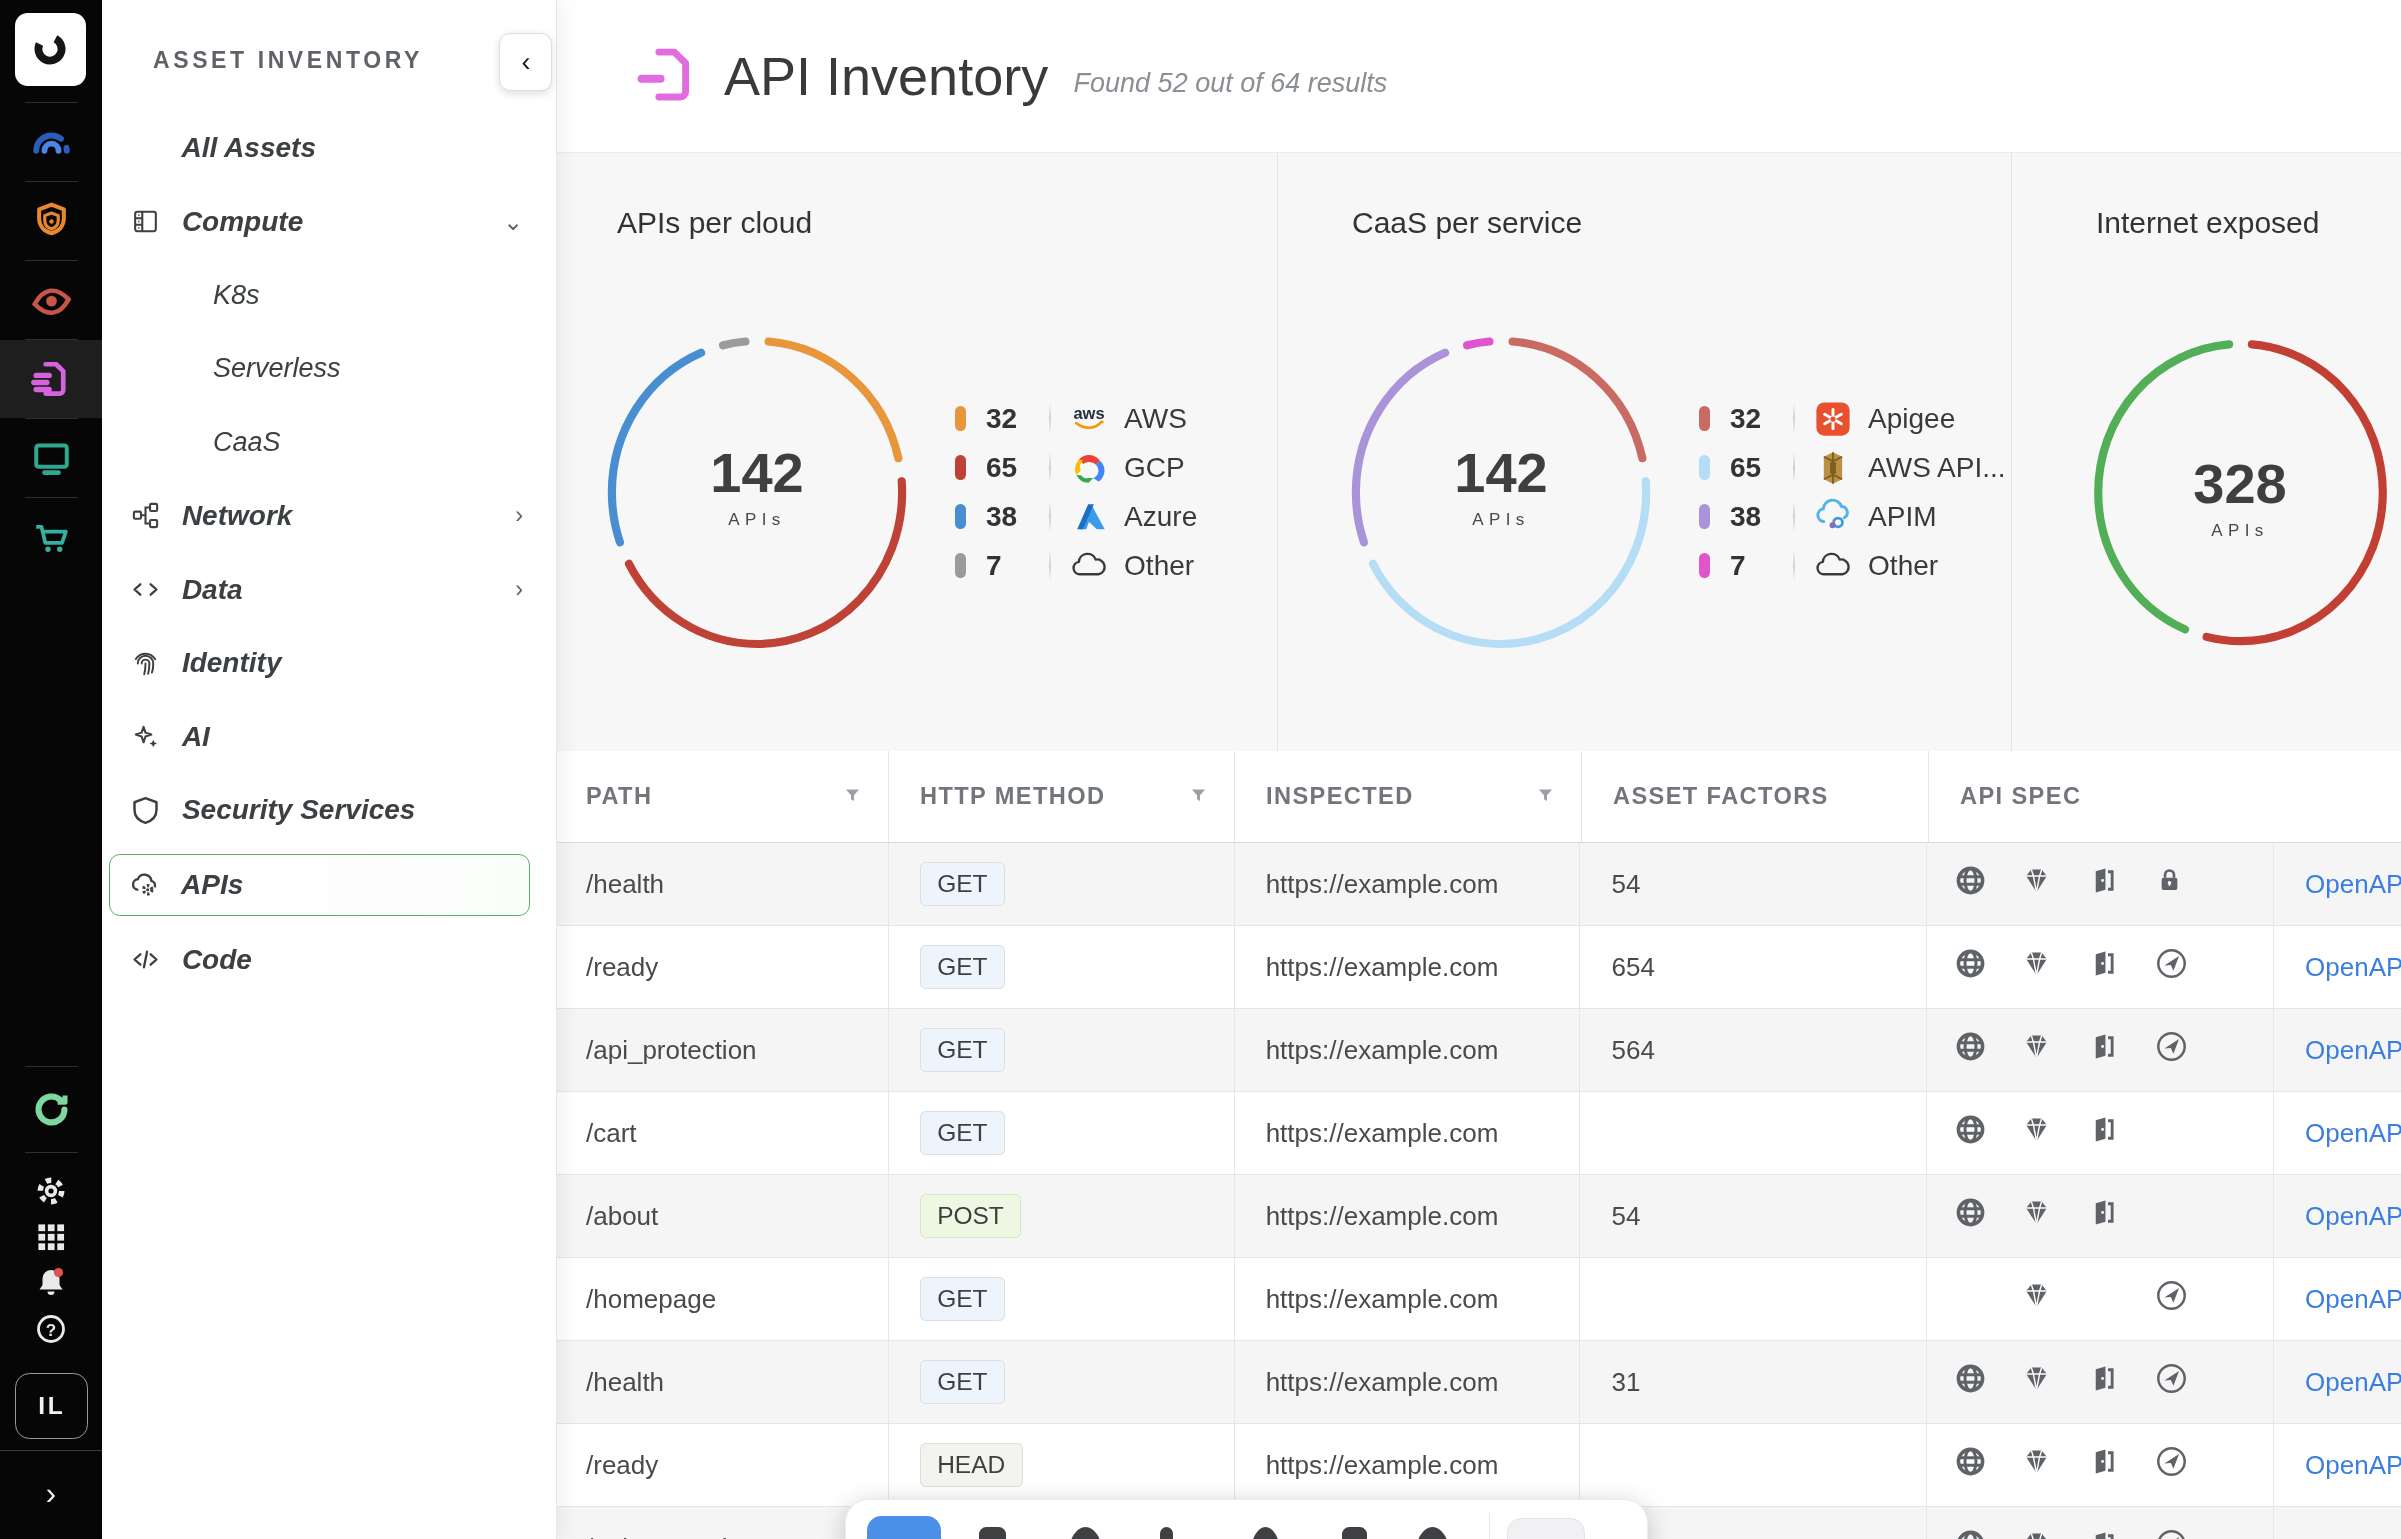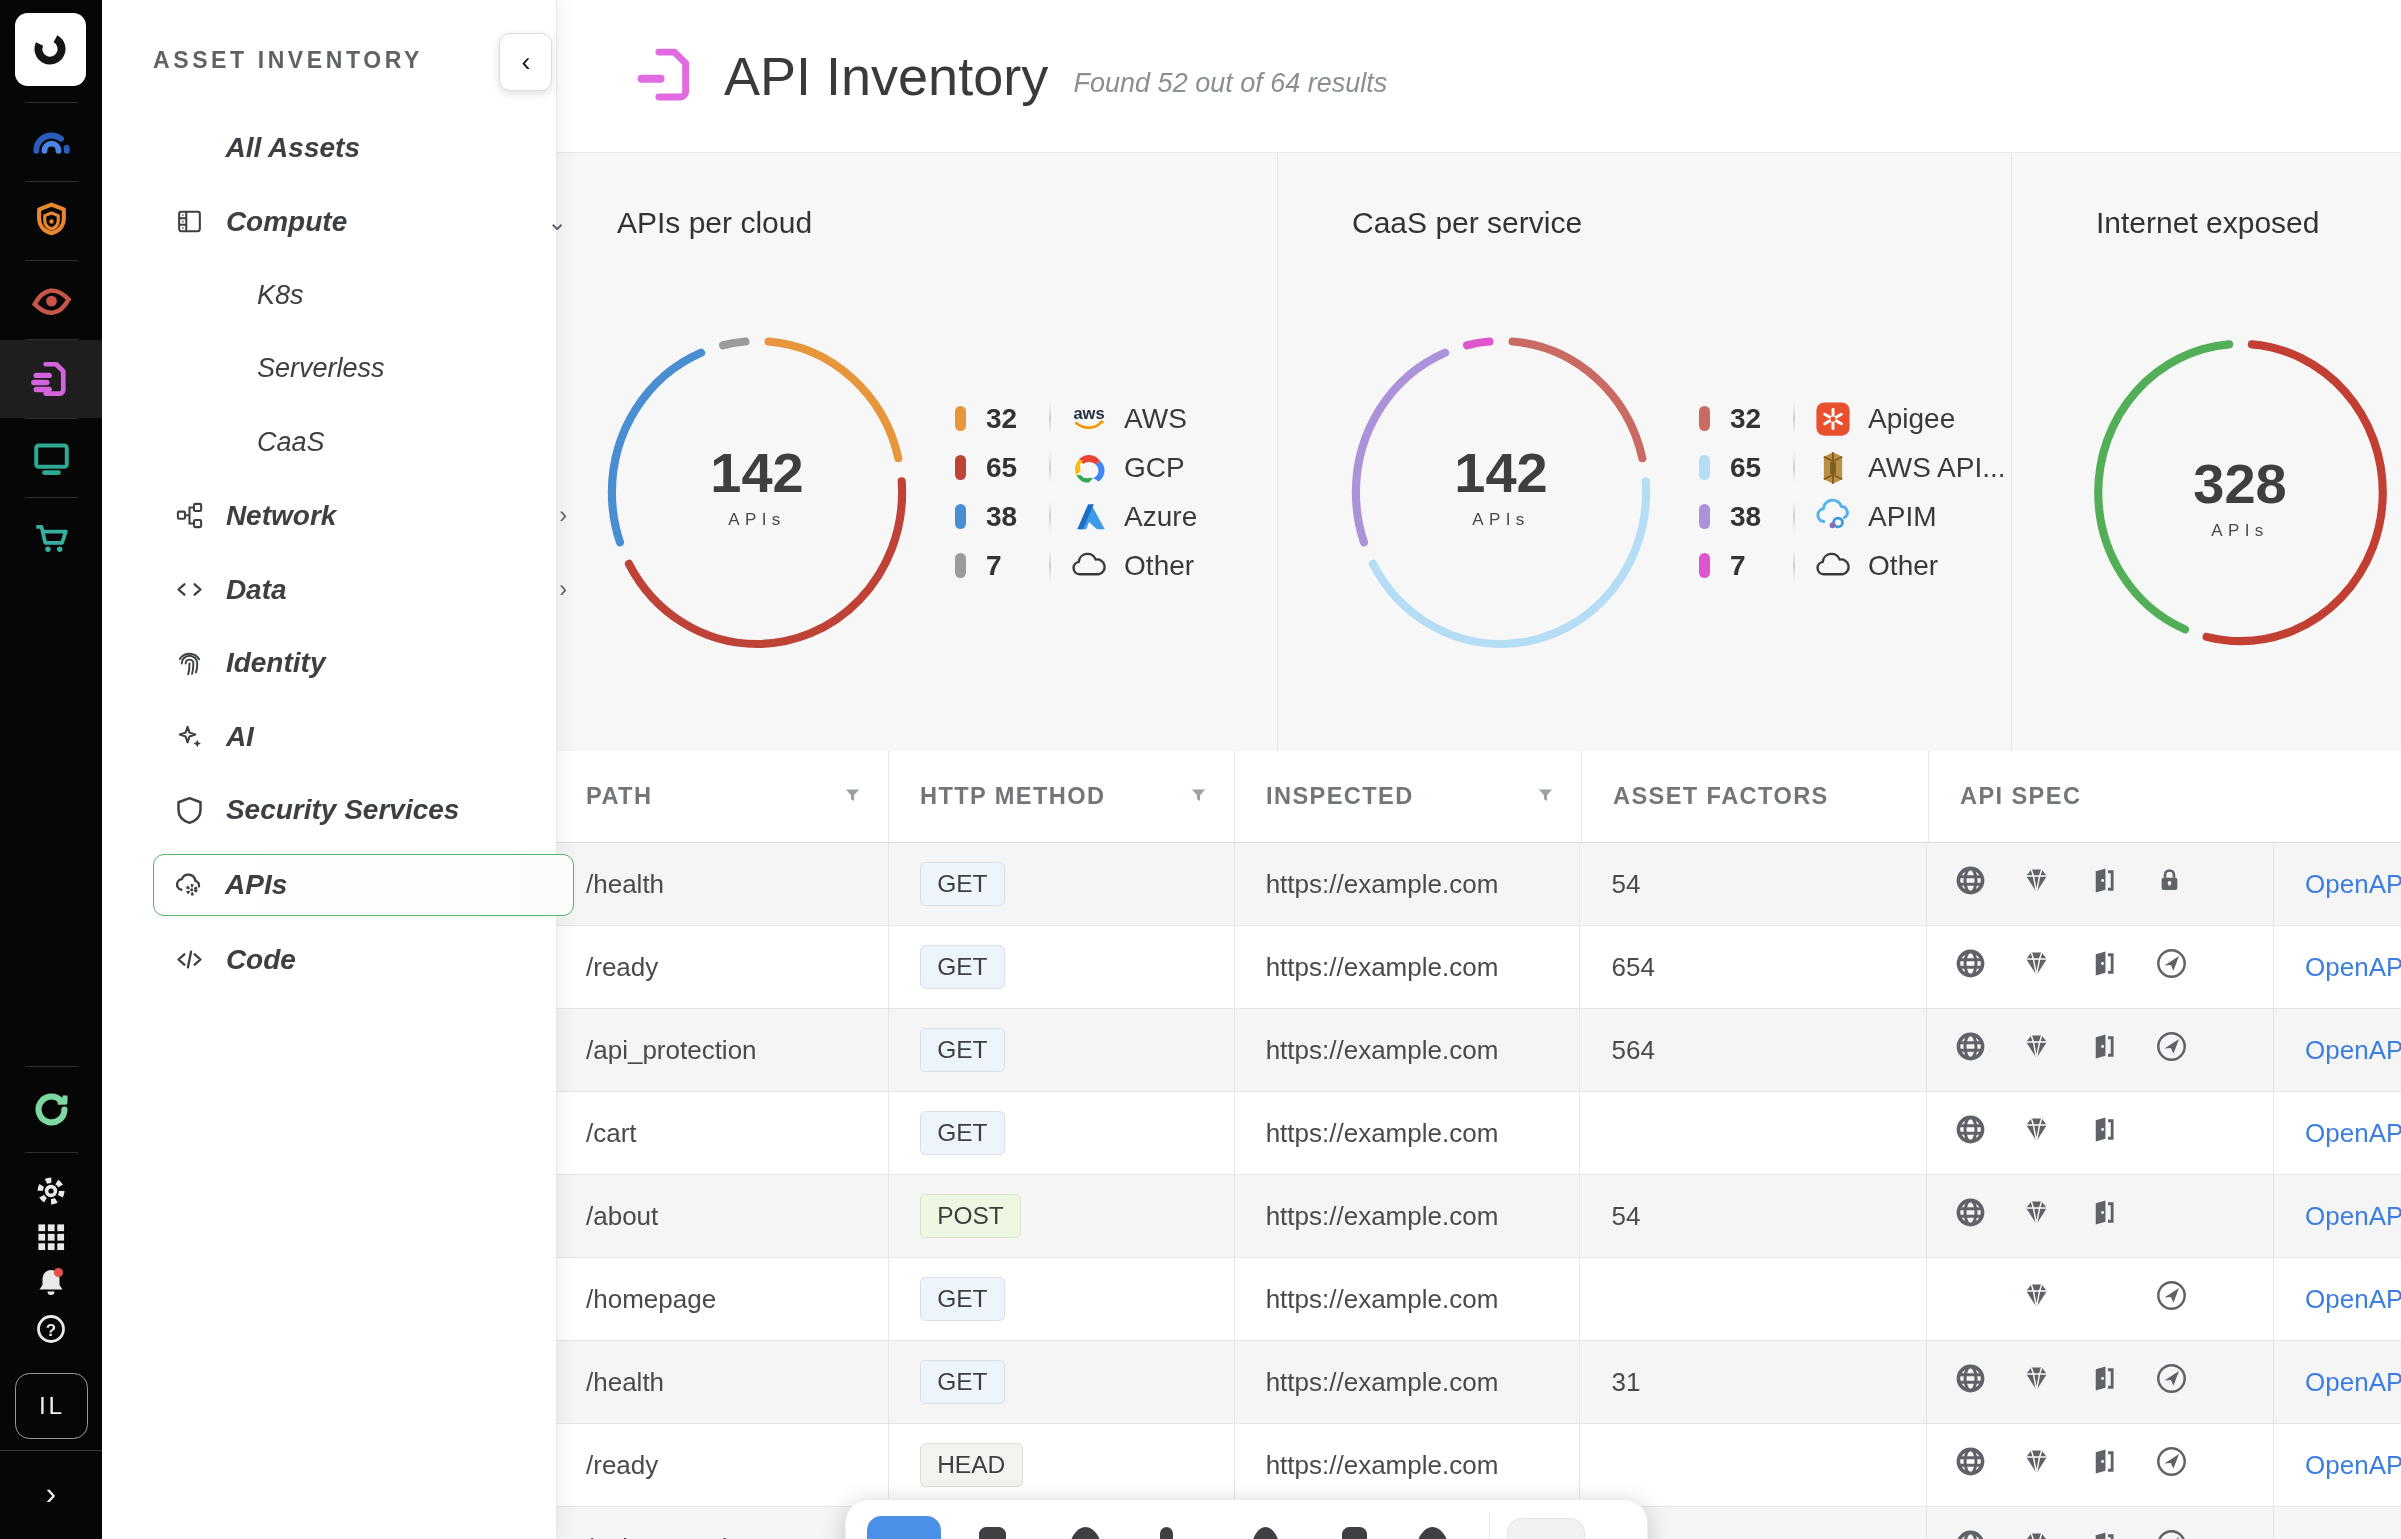--- a/index.html
+++ b/index.html
@@ -9,32 +9,32 @@
   .rail{position:absolute;left:0;top:0;width:102px;height:1539px;background:#060606;z-index:40;}
   .logo-tile{position:absolute;left:14.5px;top:12.7px;width:71px;height:73px;background:#fff;border-radius:12.7px;
              display:flex;align-items:center;justify-content:center;}
   .logo-accent{position:absolute;right:-7.3px;top:0;width:8.2px;height:73px;border-radius:0 5.4px 5.4px 0;}
   .rail-divider{width:53px;margin:0 auto;border-top:0.9px solid #2e2e2e;}
   .rail-btn{width:102px;height:78px;display:flex;align-items:center;justify-content:center;cursor:pointer;}
   .rail-btn.selected{background:#1e1e1e;}
   .rail-bottom{position:absolute;left:0;bottom:0;width:102px;}
   .rail-small{width:102px;height:46px;display:flex;align-items:center;justify-content:center;cursor:pointer;}
   .avatar-box{position:absolute;left:15.4px;top:1373px;width:71px;height:64px;border:1.8px solid #9a9a9a;border-radius:14.5px;
-              color:#f0f0f0;font-size:24.5px;font-weight:normal;letter-spacing:2.7px;display:flex;align-items:center;justify-content:center;}
+              color:#f0f0f0;font-size:24.5px;font-weight:bold;letter-spacing:2.7px;display:flex;align-items:center;justify-content:center;}
   .rail-foot-div{position:absolute;left:0;top:1450px;width:102px;border-top:0.9px solid #3a3a3a;}
   .rail-expand{position:absolute;left:0;top:1465px;width:102px;height:58px;color:#eee;font-size:31px;
                display:flex;align-items:center;justify-content:center;cursor:pointer;}
   
   .sidebar{position:absolute;left:102px;top:0;width:454px;height:1539px;background:#fff;z-index:30;
            border-right:0.9px solid #e6e6e8;box-shadow:7.3px 0 18px rgba(0,0,0,.05);}
   .sidebar-header{position:absolute;left:51px;top:47px;font-size:23px;font-weight:600;letter-spacing:3.6px;color:#5f6368;}
   .collapse-btn{position:absolute;right:3.6px;top:33px;width:51px;height:56px;background:#fff;border:0.9px solid #ddd;
                 border-radius:11px;box-shadow:0 2.7px 9px rgba(0,0,0,.12);display:flex;align-items:center;justify-content:center;
                 font-size:27px;color:#1a1a1a;cursor:pointer;}
-  .nav{position:absolute;left:0;top:118px;width:454px;padding-left:44px;}
+  .nav{position:absolute;left:0;top:118px;width:454px;}
   .nav-item{height:60px;margin-bottom:13.6px;display:flex;align-items:center;padding-left:23.6px;cursor:pointer;
             font-style:italic;font-size:28px;color:#3c4043;position:relative;}
   .nav-item .ni-icon{width:40px;display:flex;justify-content:center;margin-right:16.3px;}
   .nav-item .ni-spacer{width:56px;}
   .nav-item.lvl0{font-weight:700;}
   .nav-item.lvl1{font-weight:400;font-size:27px;padding-left:40px;}
   .nav-item .chev{position:absolute;right:33px;font-size:23.6px;color:#5f6368;font-style:normal;font-weight:400;}
   .nav-item.selected{margin-left:7.3px;width:404px;border:1.8px solid #56b366;border-radius:11px;padding-left:14.5px;
                      background:linear-gradient(90deg,#ffffff 0%,#fbfdfb 100%);}
   

